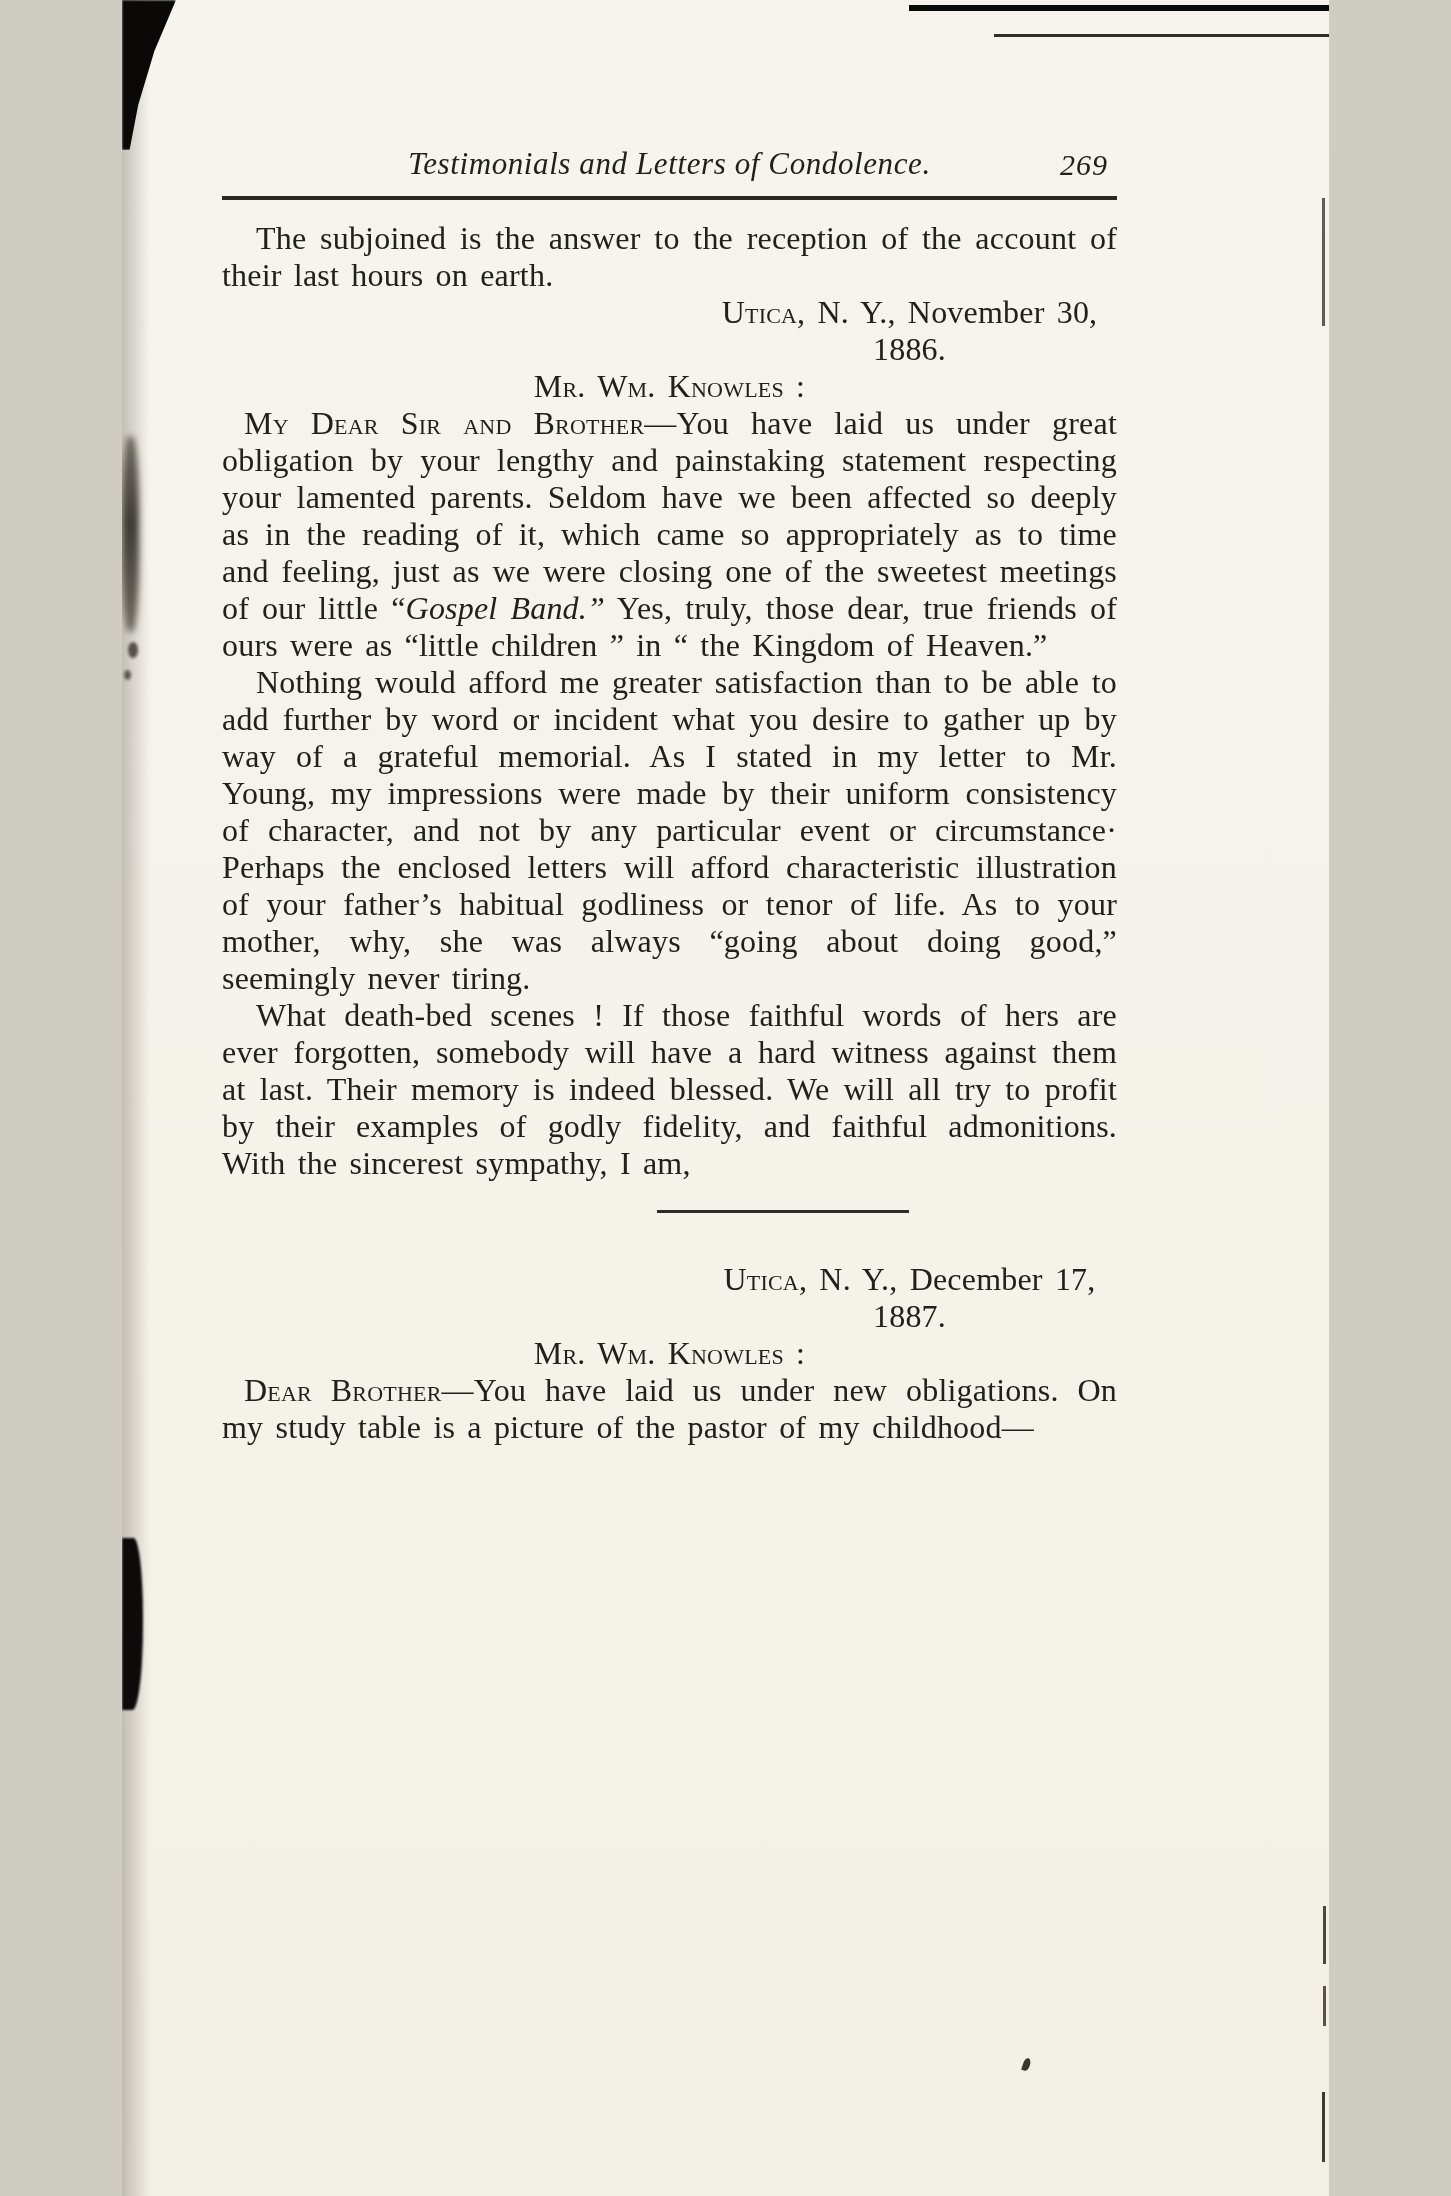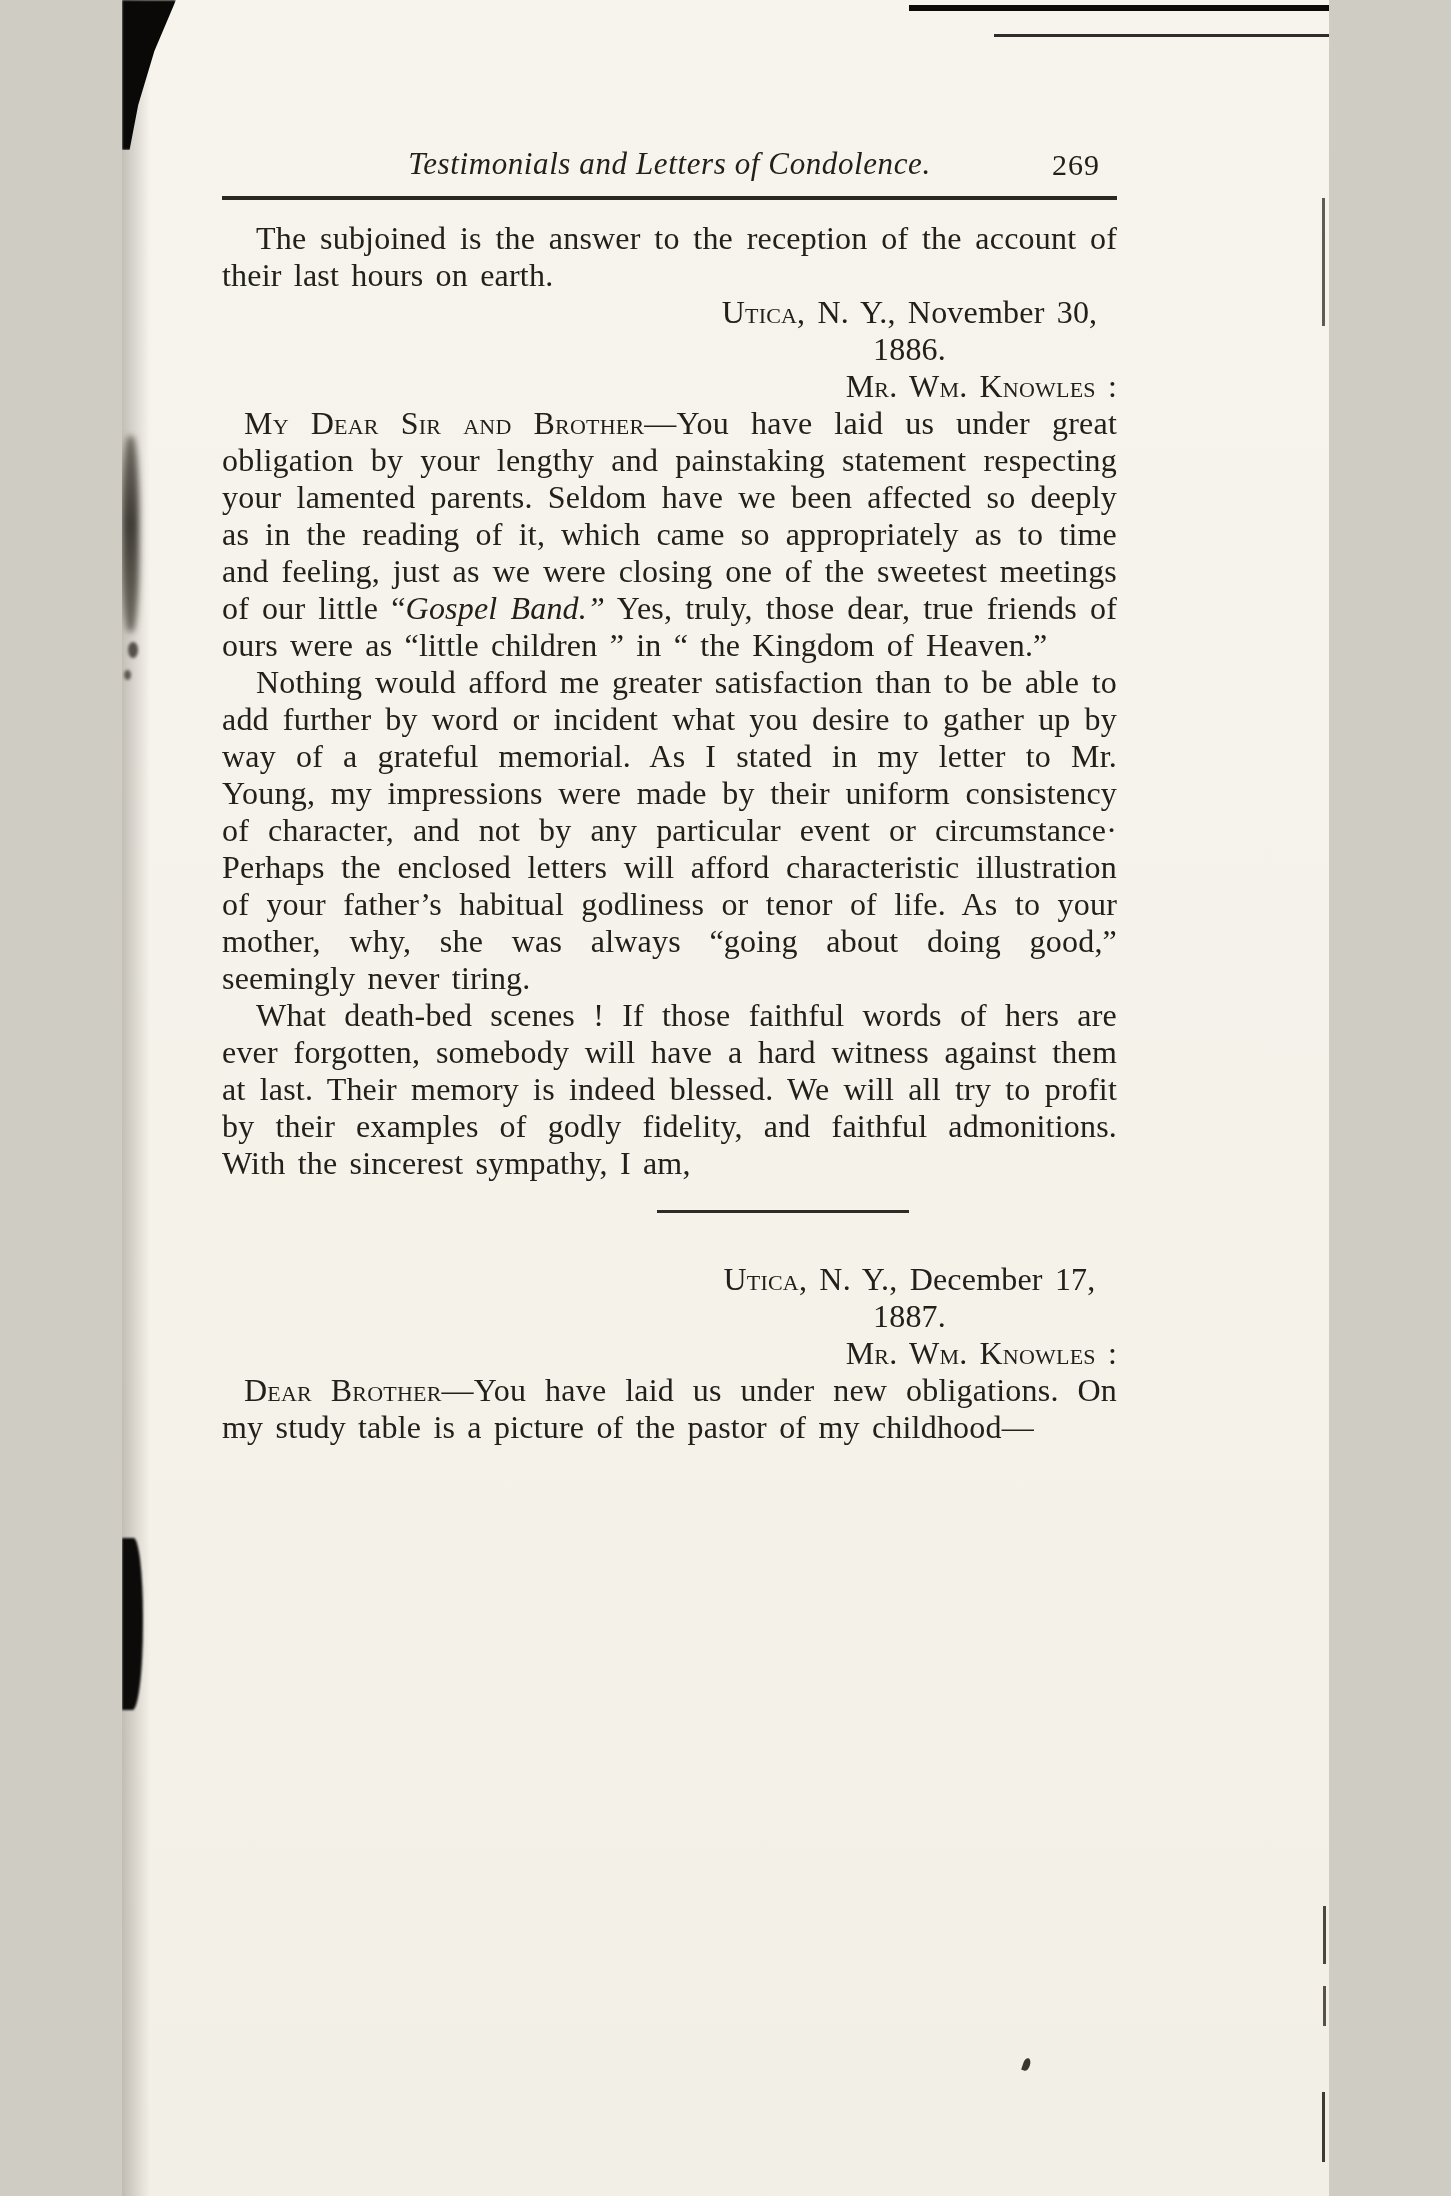--- a/index.html
+++ b/index.html
@@ -36,36 +36,36 @@
     border-radius:50% 50% 50% 0; transform:rotate(18deg); }
 
   
   .header-row {
     margin:0 212px 0 100px;
     padding-top:146px;
     display:flex; justify-content:center; align-items:baseline;
     position:relative;
   }
   .running-title { font-style:italic; font-size:31px; letter-spacing:0.6px; }
-  .page-number { position:absolute; right:17px; bottom:0; font-size:30px; letter-spacing:1px; }
+  .page-number { position:absolute; right:9px; bottom:0; font-size:30px; letter-spacing:1px;font-style:italic; }
   .header-rule { margin:14px 212px 0 100px; border-top:4px solid #2a2823; }
 
   
   .content {
     margin:20px 212px 0 100px;
     font-size:32px; line-height:37px;
     word-spacing:4px; letter-spacing:0.2px;
     text-align:justify;
   }
   .para { text-align:justify; text-indent:34px;font-family:Liberation Serif, serif; }
   .salutation-para { text-indent:22px; }
   .sc { font-variant:small-caps; }
   .it { font-style:italic; }
   .dateline { text-align:center; margin-left:480px; text-indent:0; }
-  .addressee { text-align:right; text-indent:0; }
+  .addressee { text-align:center; text-indent:0; }
   .closing-line { text-align:left; margin-left:600px; text-indent:0; }
   .signature-line { text-align:left; margin-left:715px; text-indent:0; }
   .section-divider {
     margin:28px 0 34px 435px;
     width:252px; height:0;
     border-top:3px solid #2e2c27;
   }
   .gap-sm { height:14px; }
 </style>
 </head>

